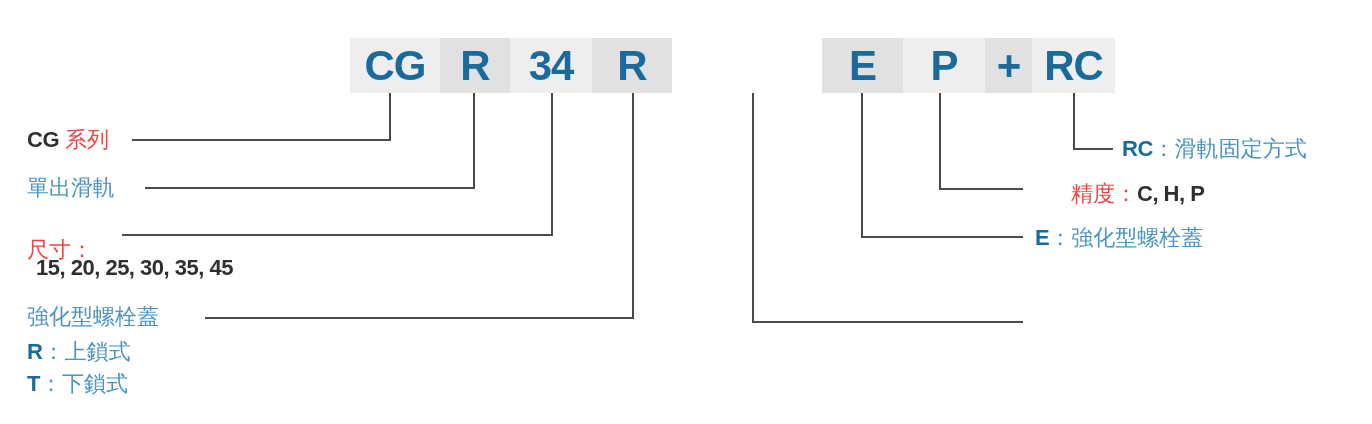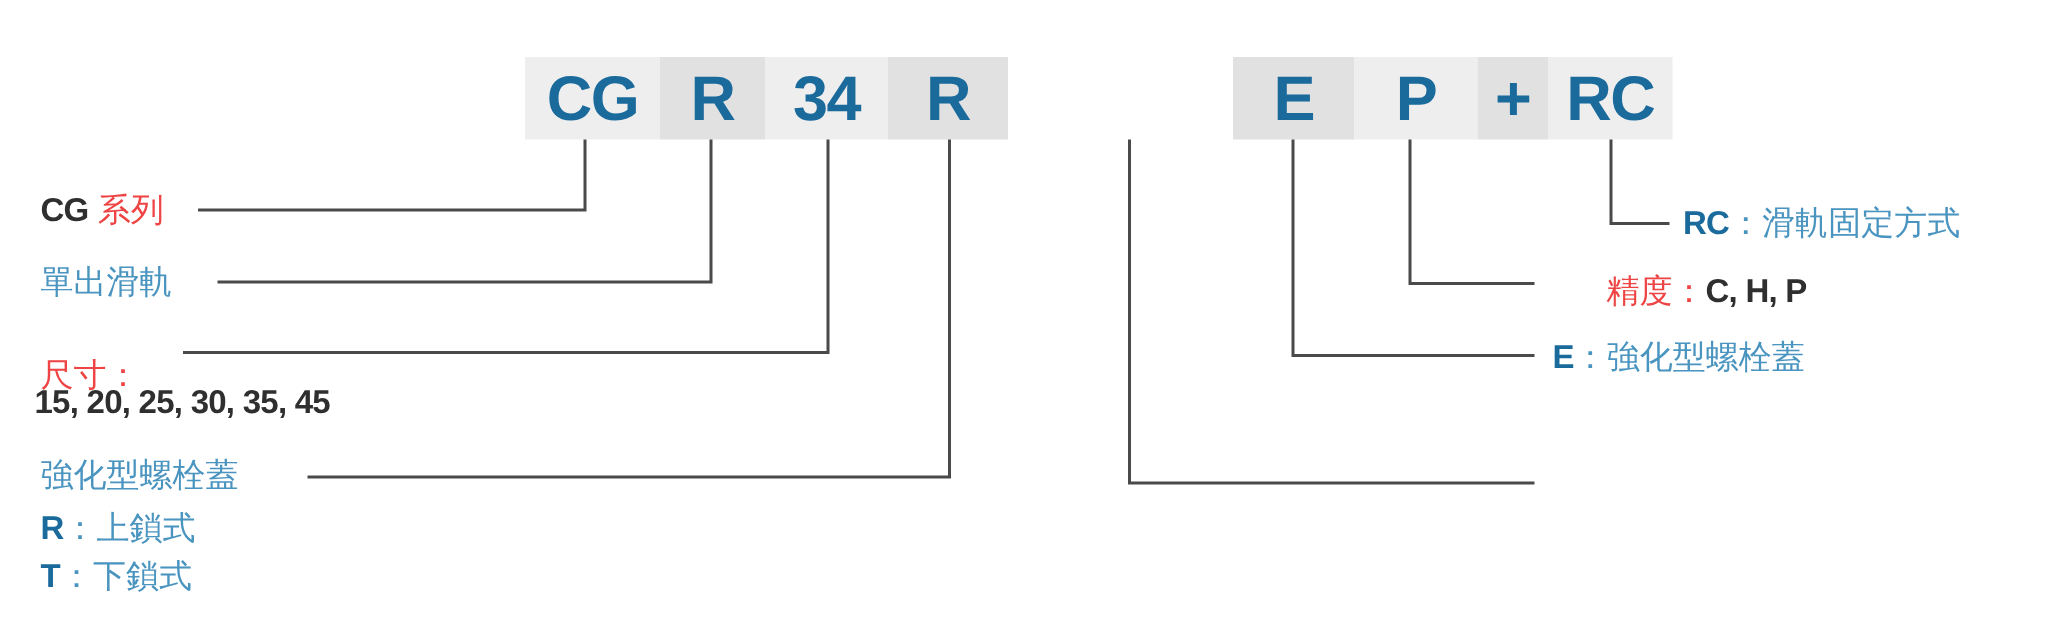--- a/index.html
+++ b/index.html
@@ -71,21 +71,21 @@
     <span class="lat">CG</span><span class="cjk"> 系列</span>
   </div>
 
   <div class="lbl blue" style="left:27px;top:176px;">
     <span class="cjk">單出滑軌</span>
   </div>
 
   <div class="lbl dark" style="left:27px;top:223px;margin-top:15px;">
     <span class="cjk">尺寸：</span>
   </div>
-  <div class="lbl dark" style="left:23px;top:256px;">
+  <div class="lbl dark" style="left:36px;top:256px;">
     <span class="lat">15, 20, 25, 30, 35, 45</span>
   </div>
 
   <div class="lbl blue" style="left:27px;top:305px;">
     <span class="cjk">強化型螺栓蓋</span>
   </div>
   <div class="lbl blue" style="left:27px;top:372px;">
     <span class="lat">T</span><span class="cjk">：下鎖式</span>
   </div>
   <div class="lbl blue" style="left:27px;top:340px;">

